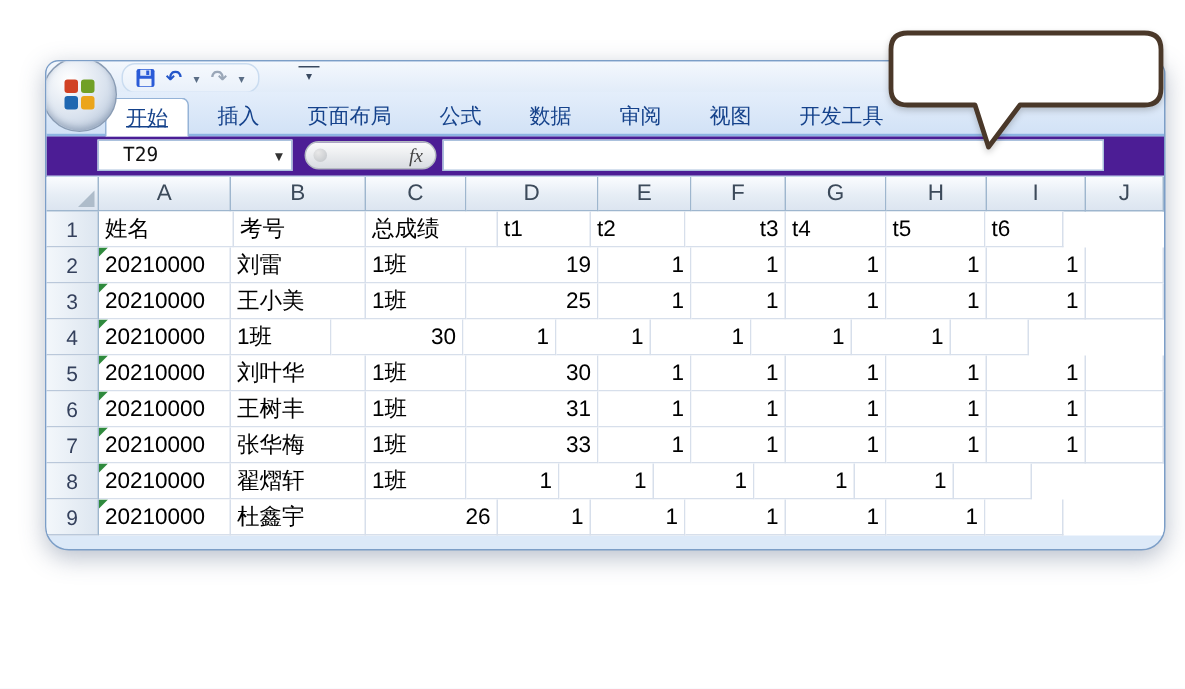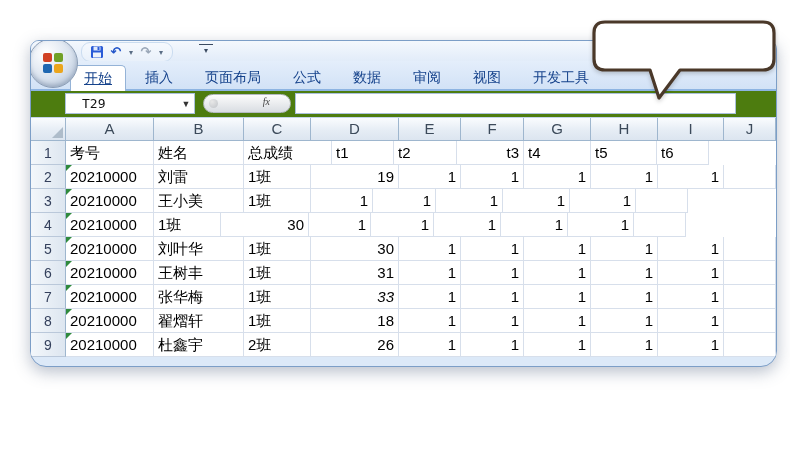--- a/index.html
+++ b/index.html
@@ -26,33 +26,33 @@
   
   .tabrow{height:28px;background:linear-gradient(#e4eefb,#d2e2f6);display:flex;
           align-items:flex-end;padding-left:36px;position:relative;z-index:2;}
   .tab{height:23px;line-height:23px;padding:0 13px;margin:0 3px;font-size:14px;color:#15428b;
        white-space:nowrap;}
   .tab.active{background:#ffffff;border:1px solid #95b3d7;border-bottom:none;
               border-radius:5px 5px 0 0;height:25px;line-height:25px;margin-bottom:-2px;
               position:relative;z-index:3;text-decoration:underline;}
   .tabline{height:2px;background:#8db4e2;}
   
-  .formularow{height:26px;background:#4d7c0f;position:relative;border-bottom:1px solid #c3d4ea;text-decoration:underline;}
+  .formularow{height:26px;background:#4c1d95;position:relative;border-bottom:1px solid #c3d4ea;text-decoration:underline;}
   .namebox{position:absolute;left:34px;top:2px;width:130px;height:21px;background:#fff;
            border:1px solid #abc1dd;box-sizing:border-box;display:flex;align-items:center;}
   .namebox .val{flex:1;padding-left:16px;font-family:"DejaVu Sans Mono",monospace;
                 font-size:13px;color:#111;}
   .namebox .arrow{width:16px;font-size:9px;color:#333;text-align:center;}
   .fxpill{position:absolute;left:172px;top:3px;width:88px;height:19px;border-radius:10px;
           background:linear-gradient(#fcfcfc,#d9dde2);border:1px solid #b4bac1;
           box-sizing:border-box;}
   .fxpill .dot{position:absolute;left:5px;top:4px;width:9px;height:9px;border-radius:50%;
                background:radial-gradient(circle at 35% 30%,#e8e8e8,#bfc3c8);}
-  .fxpill .fx{position:absolute;right:20px;top:1px;font-family:"Liberation Serif",serif;
-              font-style:italic;font-size:10px;color:#444;}
+  .fxpill .fx{position:absolute;right:8px;top:1px;font-family:"Liberation Serif",serif;
+              font-style:italic;font-size:13px;color:#444;}
   .formulainput{position:absolute;left:264px;top:2px;width:441px;height:21px;background:#fff;
                 border:1px solid #abc1dd;box-sizing:border-box;}
   
   .sheet{background:#fff;}
   .hdrrow{display:flex;height:23px;}
   .selectall{width:35px;height:23px;box-sizing:border-box;border-right:1px solid #9eb6ce;
              border-bottom:1px solid #9eb6ce;position:relative;
              background:linear-gradient(#fafcfe,#e6edf5 55%,#dce5f0);}
   .selectall .tri{position:absolute;right:2px;bottom:2px;width:0;height:0;
                   border-bottom:11px solid #aebcca;border-left:11px solid transparent;}
@@ -146,22 +146,22 @@
           <div class="colhdr" style="width: 62px;">E</div>
           <div class="colhdr" style="width: 63px;">F</div>
           <div class="colhdr" style="width: 67px;">G</div>
           <div class="colhdr" style="width: 67px;">H</div>
           <div class="colhdr" style="width: 66px;">I</div>
           <div class="colhdr" style="width: 52px;">J</div>
         </div>
       <div>
           <div class="sheetrow">
             <div class="rowhdr">1</div>
+            <div class="cell" style="width: 90px;"><span>姓名</span></div>
             <div class="cell" style="width: 88px;"><span>考号</span></div>
-            <div class="cell" style="width: 90px;"><span>姓名</span></div>
             <div class="cell" style="width: 88px;"><span>总成绩</span></div>
             <div class="cell" style="width: 62px;"><span>t1</span></div>
             <div class="cell" style="width: 63px;"><span>t2</span></div>
             <div class="cell" style="width: 67px; text-align: right;"><span>t3</span></div>
             <div class="cell" style="width: 67px;"><span>t4</span></div>
             <div class="cell" style="width: 66px;"><span>t5</span></div>
             <div class="cell" style="width: 52px;"><span>t6</span></div>
           </div>
           <div class="sheetrow">
             <div class="rowhdr">2</div>
@@ -174,20 +174,21 @@
             <div class="cell num" style="width: 67px;"><span>1</span></div>
             <div class="cell num" style="width: 67px;"><span>1</span></div>
             <div class="cell num" style="width: 66px;"><span>1</span></div>
             <div class="cell num" style="width: 52px;"><span></span></div>
           </div>
           <div class="sheetrow">
             <div class="rowhdr">3</div>
             <div class="cell" style="width: 88px;"><span class="greentri"></span><span>20210000</span></div>
             <div class="cell" style="width: 90px;"><span>王小美</span></div>
             <div class="cell" style="width: 67px;"><span>1班</span></div>
+            <div class="cell num" style="width: 88px;"><span>25</span></div>
             <div class="cell num" style="width: 62px;"><span>1</span></div>
             <div class="cell num" style="width: 63px;"><span>1</span></div>
             <div class="cell num" style="width: 67px;"><span>1</span></div>
             <div class="cell num" style="width: 67px;"><span>1</span></div>
             <div class="cell num" style="width: 66px;"><span>1</span></div>
             <div class="cell num" style="width: 52px;"><span></span></div>
           </div>
           <div class="sheetrow">
             <div class="rowhdr">4</div>
             <div class="cell" style="width: 88px;"><span class="greentri"></span><span>20210000</span></div>
@@ -224,46 +225,44 @@
             <div class="cell num" style="width: 67px;"><span>1</span></div>
             <div class="cell num" style="width: 67px;"><span>1</span></div>
             <div class="cell num" style="width: 66px;"><span>1</span></div>
             <div class="cell num" style="width: 52px;"><span></span></div>
           </div>
           <div class="sheetrow">
             <div class="rowhdr">7</div>
             <div class="cell" style="width: 88px;"><span class="greentri"></span><span>20210000</span></div>
             <div class="cell" style="width: 90px;"><span>张华梅</span></div>
             <div class="cell" style="width: 67px;"><span>1班</span></div>
-            <div class="cell num" style="width: 88px; font-style: italic;"><span>33</span></div>
+            <div class="cell num" style="width: 88px;"><span>33</span></div>
             <div class="cell num" style="width: 62px;"><span>1</span></div>
             <div class="cell num" style="width: 63px;"><span>1</span></div>
             <div class="cell num" style="width: 67px;"><span>1</span></div>
             <div class="cell num" style="width: 67px;"><span>1</span></div>
             <div class="cell num" style="width: 66px;"><span>1</span></div>
             <div class="cell num" style="width: 52px;"><span></span></div>
           </div>
           <div class="sheetrow">
             <div class="rowhdr">8</div>
             <div class="cell" style="width: 88px;"><span class="greentri"></span><span>20210000</span></div>
             <div class="cell" style="width: 90px;"><span>翟熠轩</span></div>
             <div class="cell" style="width: 67px;"><span>1班</span></div>
-            <div class="cell num" style="width: 88px;"><span>18</span></div>
             <div class="cell num" style="width: 62px;"><span>1</span></div>
             <div class="cell num" style="width: 63px;"><span>1</span></div>
             <div class="cell num" style="width: 67px;"><span>1</span></div>
             <div class="cell num" style="width: 67px;"><span>1</span></div>
             <div class="cell num" style="width: 66px;"><span>1</span></div>
             <div class="cell num" style="width: 52px;"><span></span></div>
           </div>
           <div class="sheetrow">
             <div class="rowhdr">9</div>
             <div class="cell" style="width: 88px;"><span class="greentri"></span><span>20210000</span></div>
             <div class="cell" style="width: 90px;"><span>杜鑫宇</span></div>
-            <div class="cell" style="width: 67px;"><span>2班</span></div>
             <div class="cell num" style="width: 88px;"><span>26</span></div>
             <div class="cell num" style="width: 62px;"><span>1</span></div>
             <div class="cell num" style="width: 63px;"><span>1</span></div>
             <div class="cell num" style="width: 67px;"><span>1</span></div>
             <div class="cell num" style="width: 67px;"><span>1</span></div>
             <div class="cell num" style="width: 66px;"><span>1</span></div>
             <div class="cell num" style="width: 52px;"><span></span></div>
           </div>
         </div>
     </div>

